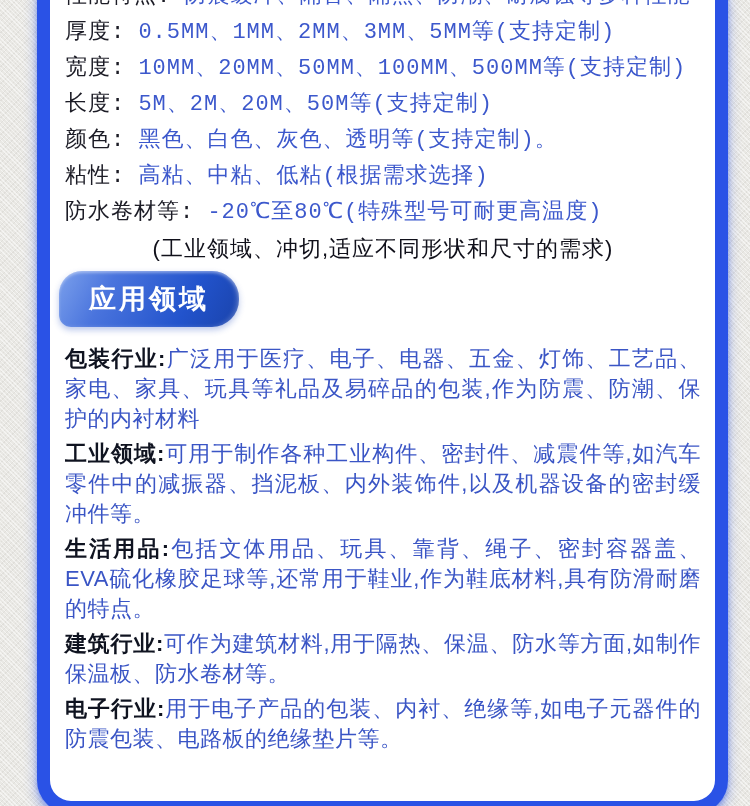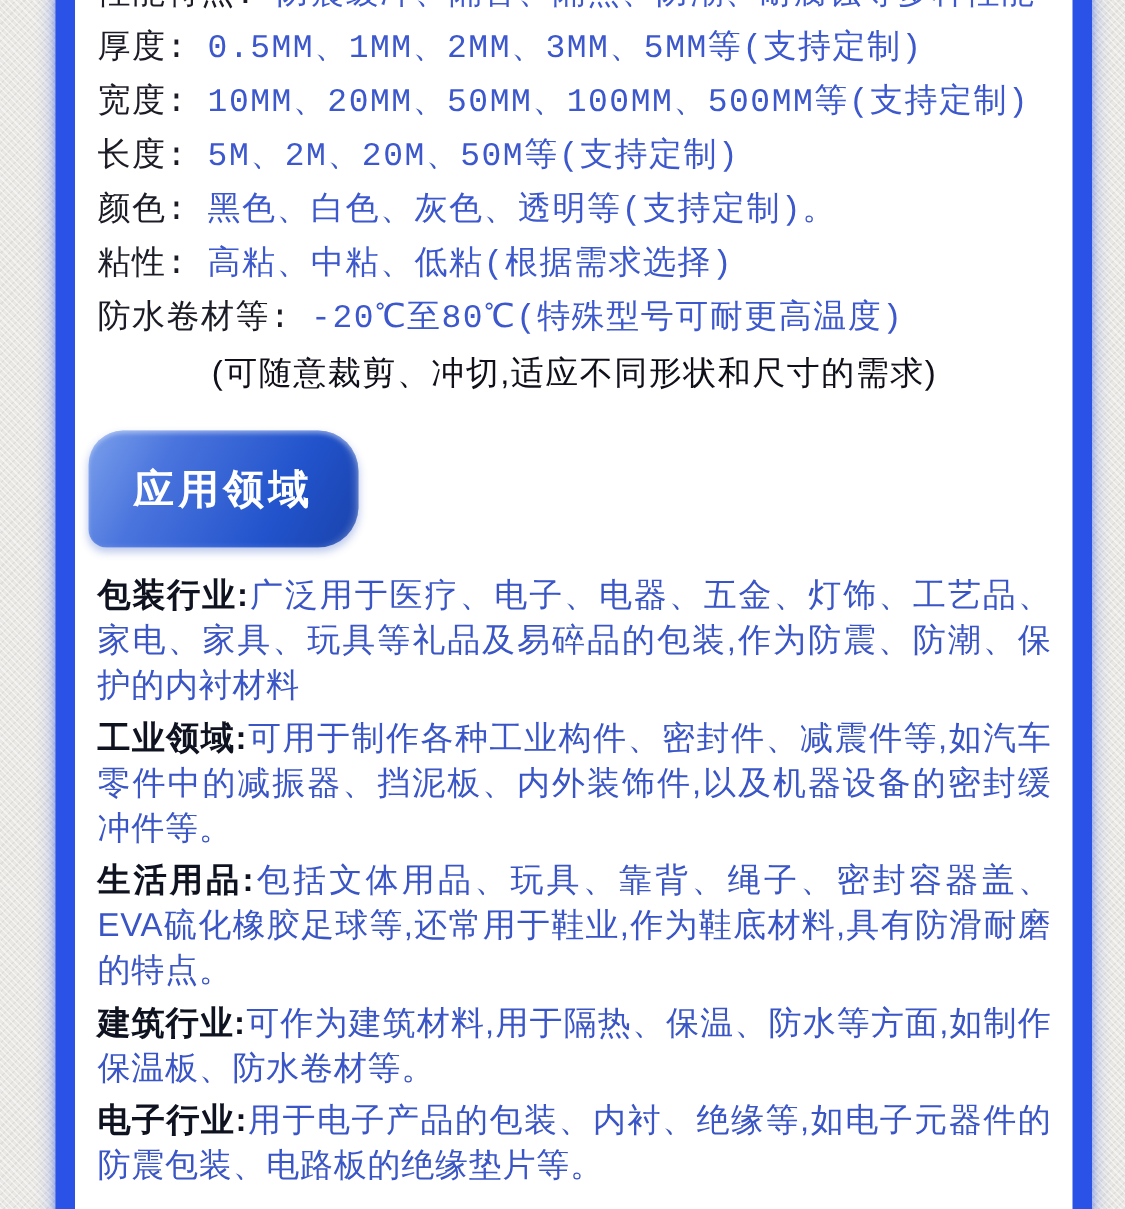--- a/index.html
+++ b/index.html
@@ -25,22 +25,22 @@
     font-size:22px;line-height:36px;white-space:nowrap;overflow:hidden;font-family:Liberation Mono, monospace;
   }
   .spec-label{color:#1c1c26;font-weight:500;letter-spacing:1px;}
   .spec-value{color:#3c58cc;letter-spacing:1px;}
   .spec-note{
     font-size:22px;line-height:36px;color:#10101a;text-align:center;
     letter-spacing:1px;font-weight:500;
   }
   .badge{
     display:inline-block;
-    margin:20px 0 0 -6px;
-    padding:16px 30px;
+    margin:4px 0 0 -6px;
+    padding:5px 30px;
     height:46px;line-height:46px;
     font-size:27px;font-weight:bold;color:#ffffff;letter-spacing:3px;
     background:linear-gradient(118deg,#7ba0ec 0%,#4a74dd 28%,#2253cc 70%,#1a43ab 100%);
     border-radius:23px 27px 27px 12px;
     box-shadow:inset 0 2px 3px rgba(255,255,255,.35), inset -3px 0 4px rgba(255,255,255,.18), 0 3px 6px rgba(25,70,190,.30);
   }
   .apps{margin-top:17px;}
   .app-item{
     font-size:22px;line-height:30px;margin:0 0 5px 0;
     text-align:justify;letter-spacing:.5px;
@@ -81,21 +81,21 @@
   <div class="spec-row">
     <span class="spec-label">粘性:</span>
     <span class="spec-value">高粘、中粘、低粘(根据需求选择)</span>
   </div>
 
   <div class="spec-row">
     <span class="spec-label">防水卷材等:</span>
     <span class="spec-value">-20℃至80℃(特殊型号可耐更高温度)</span>
   </div>
 
-  <div class="spec-note">(可随意裁剪、冲切,适应不同形状和尺寸的需求)</div>
+  <div class="spec-note">(工业领域、冲切,适应不同形状和尺寸的需求)</div>
 
   <div class="badge">应用领域</div>
 
   <div class="apps">
     <p class="app-item"><span class="app-label">包装行业:</span><span class="app-text">广泛用于医疗、电子、电器、五金、灯饰、工艺品、家电、家具、玩具等礼品及易碎品的包装,作为防震、防潮、保护的内衬材料</span></p>
     <p class="app-item"><span class="app-label">工业领域:</span><span class="app-text">可用于制作各种工业构件、密封件、减震件等,如汽车零件中的减振器、挡泥板、内外装饰件,以及机器设备的密封缓冲件等。</span></p>
     <p class="app-item"><span class="app-label">生活用品:</span><span class="app-text">包括文体用品、玩具、靠背、绳子、密封容器盖、EVA硫化橡胶足球等,还常用于鞋业,作为鞋底材料,具有防滑耐磨的特点。</span></p>
     <p class="app-item"><span class="app-label">建筑行业:</span><span class="app-text">可作为建筑材料,用于隔热、保温、防水等方面,如制作保温板、防水卷材等。</span></p>
     <p class="app-item"><span class="app-label">电子行业:</span><span class="app-text">用于电子产品的包装、内衬、绝缘等,如电子元器件的防震包装、电路板的绝缘垫片等。</span></p>
   </div>

